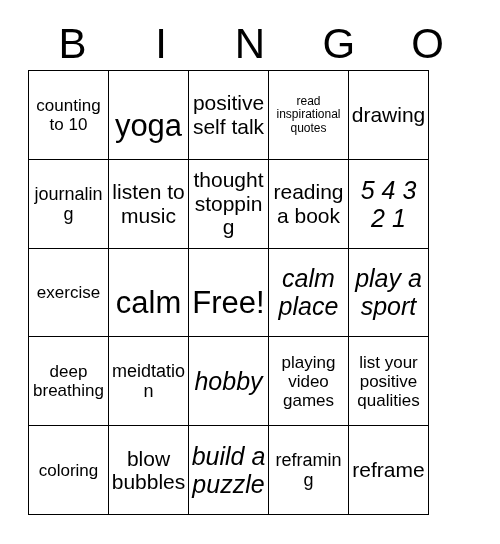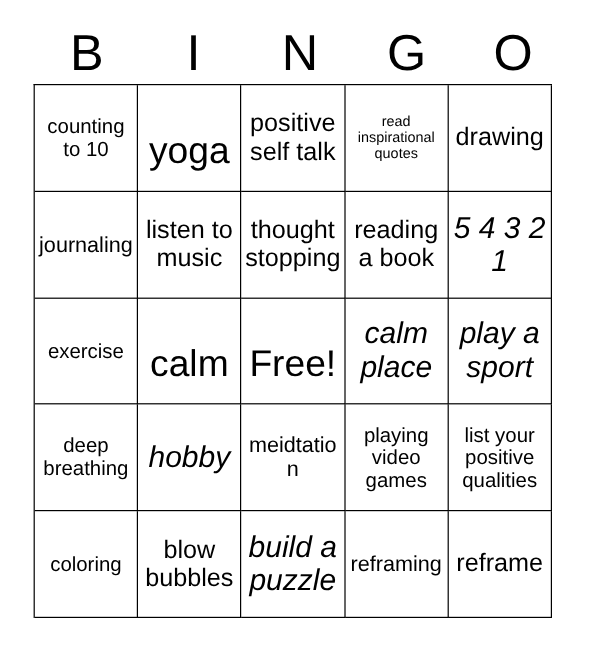--- a/index.html
+++ b/index.html
@@ -36,21 +36,21 @@
     justify-content: center;
     font-size: 42px;
     line-height: 1;
     font-weight: 400;
     letter-spacing: 0px;
   }
   #bingo-grid {
     position: absolute;
     left: 28px;
     top: 70px;
-    width: 432px;
+    width: 401px;
     height: 445px;
     display: grid;
     grid-template-columns: repeat(5, 1fr);
     grid-template-rows: repeat(5, 1fr);
     border-top: 1.5px solid #000;
     border-left: 1.5px solid #000;
     box-sizing: border-box;
   }
   .bingo-cell {
     border-right: 1.5px solid #000;
@@ -135,24 +135,24 @@
         <span class="cell-text fs-lg">calm place</span>
       </div>
     <div class="bingo-cell">
         <span class="cell-text fs-lg">play a sport</span>
       </div>
 
     <div class="bingo-cell">
         <span class="cell-text fs-sm">deep breathing</span>
       </div>
     <div class="bingo-cell">
-        <span class="cell-text fs-lg">hobby</span>
+        <span class="cell-text fs-xs">meidtation</span>
       </div>
     <div class="bingo-cell">
-        <span class="cell-text fs-xs">meidtation</span>
+        <span class="cell-text fs-lg">hobby</span>
       </div>
     <div class="bingo-cell">
         <span class="cell-text fs-sm">playing video games</span>
       </div>
     <div class="bingo-cell">
         <span class="cell-text fs-sm">list your positive qualities</span>
       </div>
 
     <div class="bingo-cell">
         <span class="cell-text fs-sm">coloring</span>

